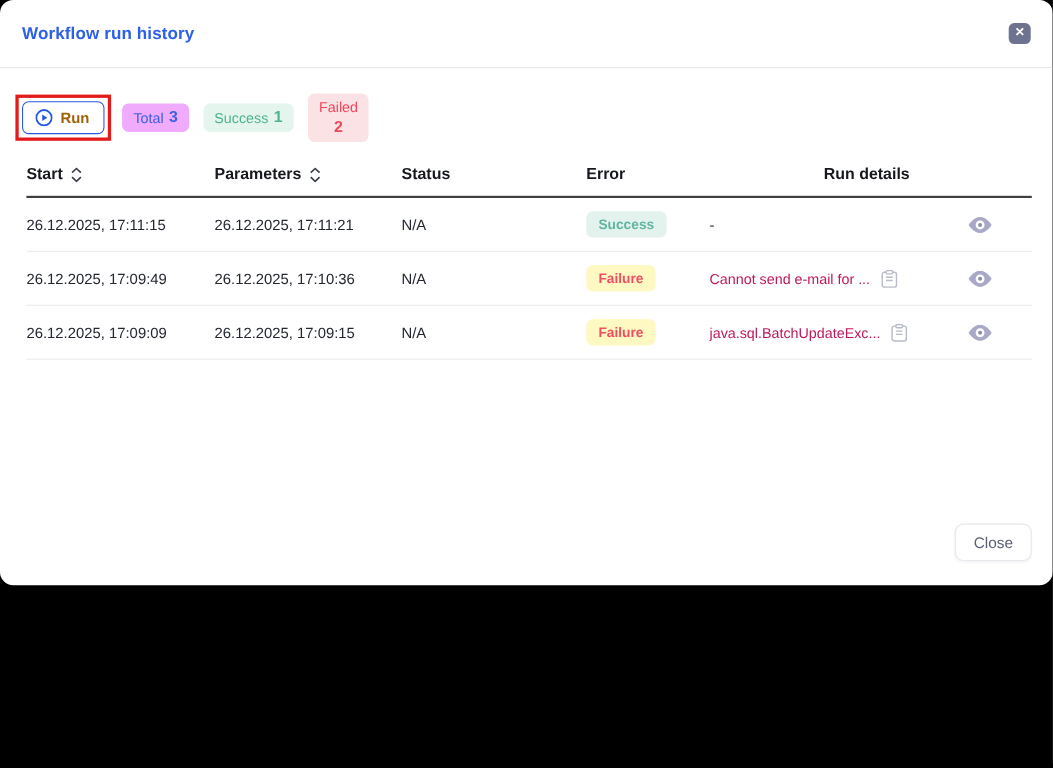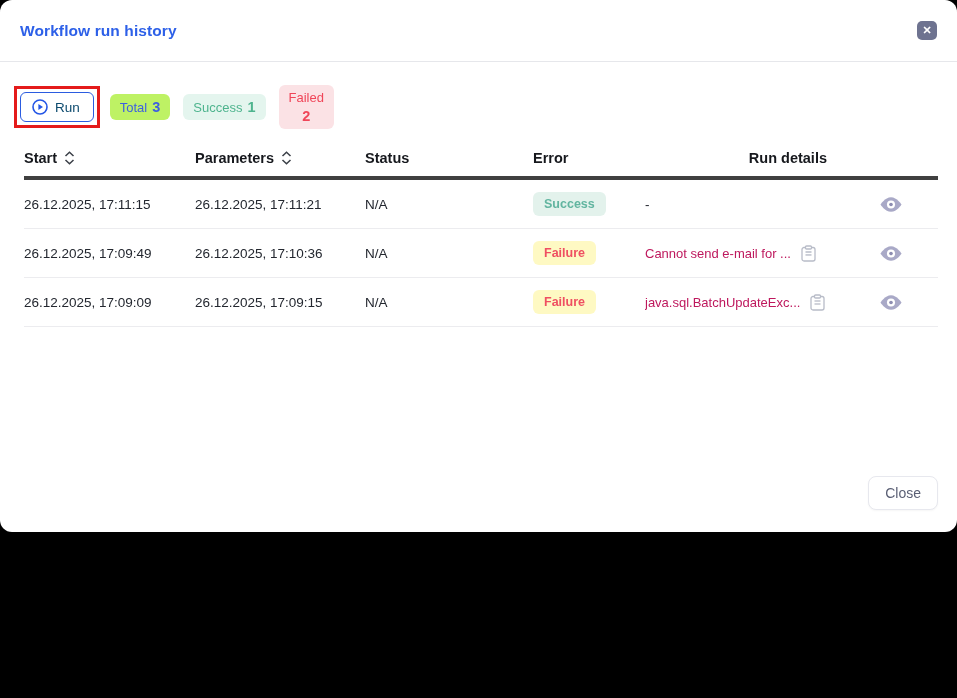--- a/index.html
+++ b/index.html
@@ -20,50 +20,50 @@
     text-align: center; cursor: pointer; border: none; display: block;
   }
   
   .toolbar {
     display: flex; align-items: center; padding: 0 20px; margin-top: 22px; height: 46px;
   }
   .run-annotation { border: 3px solid #e41b1b; padding: 3px; margin-left: -6px; display: inline-block; }
   .run-btn {
     display: inline-flex; align-items: center; gap: 7px;
     background: #ffffff; border: 1px solid #2b5ce0; border-radius: 6px;
-    padding: 6px 13px 6px 11px; color: #0c4a6e; font-size: 13.5px; font-weight: normal;
+    padding: 6px 13px 6px 11px; color: #a16207; font-size: 13.5px; font-weight: bold;
     cursor: pointer; font-family: "Liberation Sans", sans-serif;
   }
   .play-icon { display: inline-block; width: 16px; height: 16px; }
   .filters { display: flex; align-items: center; margin-left: auto; }
   .filter-label { color: #3d4250; font-size: 13.5px; margin-right: 9px; }
   .date-input-wrap { position: relative; margin-right: 9px; }
   .date-input {
     width: 128px; height: 33px; border: 1px solid #dfe1e6; border-radius: 8px;
     padding: 0 30px 0 10px; font-size: 13px; color: #333; outline: none;
     font-family: "Liberation Sans", sans-serif;
   }
   .cal-icon { position: absolute; right: 9px; top: 8px; width: 16px; height: 16px; pointer-events: none; }
   .badges { display: flex; align-items: center; gap: 13px; margin-left: 10px; }
   .badge {
     display: inline-flex; align-items: center; gap: 5px;
     border-radius: 6px; padding: 6px 10px; font-size: 13px; line-height: 1;
   }
   .badge .count { font-weight: bold; font-size: 14.5px; }
-  .badge-total   { background: #bef264; color: #3d5fe0; }
+  .badge-total   { background: #f0abfc; color: #3d5fe0; }
   .badge-success { background: #e4f5ee; color: #4eb48e; }
   .badge-failed  { background: #fbe2e5; color: #f04659; flex-direction: column; }
   
   .table { margin: 10px 19px 0 24px; }
   .trow {
     display: grid;
     grid-template-columns: 171px 170px 168px 112px 200px 1fr;
     align-items: center;
   }
-  .thead { height: 40px; border-bottom: 4px solid #404040; }
+  .thead { height: 40px; border-bottom: 2px solid #404040; }
   .th { display: flex; align-items: center; gap: 7px; font-size: 14.5px; font-weight: bold; color: #16181d; }
   .th.right { justify-content: flex-end; padding-right: 18px; }
   .sort-icon { width: 11px; height: 14px; cursor: pointer; }
   .tr { height: 49px; border-bottom: 1px solid #ececef; font-size: 13.5px; color: #23272f; }
   .status-pill {
     display: inline-block; border-radius: 6px; padding: 6px 11px;
     font-size: 12.5px; font-weight: bold; line-height: 1;
   }
   .status-success { background: #e3f2ec; color: #62b5a0; }
   .status-failure { background: #fef9c3; color: #ef4f62; }

